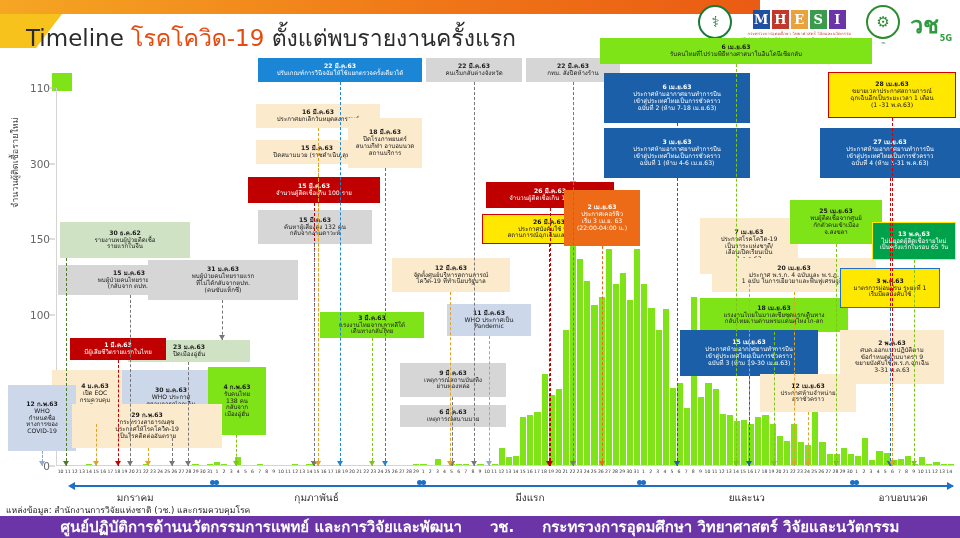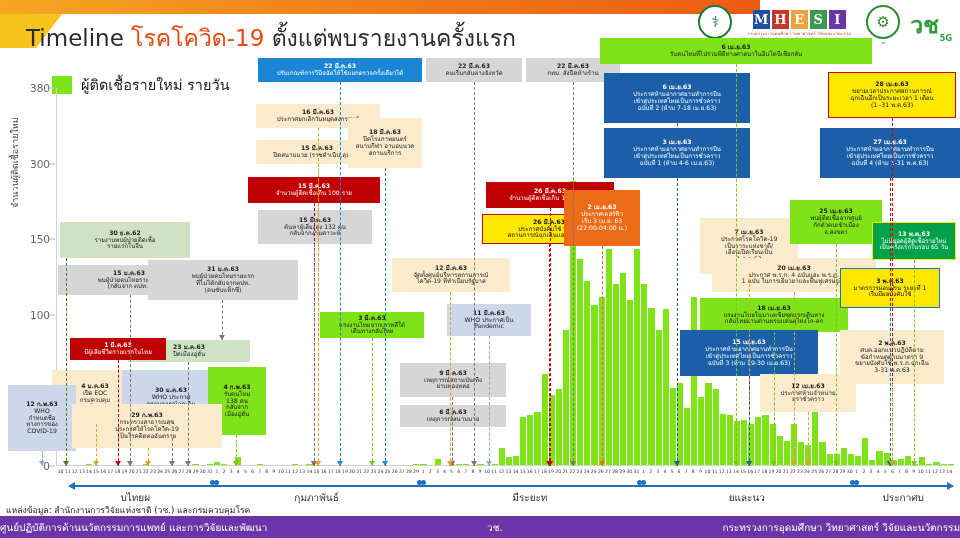--- a/index.html
+++ b/index.html
@@ -85,21 +85,21 @@
     border-left: 7px solid #1f6fc4; border-top: 4px solid transparent; border-bottom: 4px solid transparent; }
   #month-arrow::before { content:""; position:absolute; left:-7px; top:-3px;
     border-right: 7px solid #1f6fc4; border-top: 4px solid transparent; border-bottom: 4px solid transparent; }
   .mdot { position: absolute; top: -1px; width: 5px; height: 5px; border-radius: 50%; background: #1f6fc4; }
   .mname { position: absolute; top: 9px; transform: translateX(-50%); font-size: 10px; color: #2b2b2b; }
 
   
   #source { position: absolute; left: 6px; top: 503px; font-size: 8.6px; color: #222; }
   #footer { position: absolute; left: 0; right: 0; bottom: 0; height: 22px;
             background: #6b35a8; display: flex; align-items: center;
-            justify-content: space-between; gap: 28px; color: #fff; font-size: 10px; }
+            justify-content: center; gap: 28px; color: #fff; font-size: 15px; font-weight: bold; }
 
   
   .ebox {
     position: absolute; text-align: center; line-height: 1.14;
     padding: 2px 3px; font-size: 6.1px; color: #1a1a1a;
     display: flex; flex-direction: column; justify-content: center;
   }
   .ebox .d { font-weight: bold; }
   .ebox .t { }
   
@@ -153,39 +153,38 @@
     <span id="vch-5g">5G</span>
   </div>
 </div>
 
 <div id="title">
   <span>Timeline </span><span class="hl">โรคโควิด-19</span><span> ตั้งแต่พบรายงานครั้งแรก</span>
 </div>
 
 <div id="legend">
   <div id="legend-swatch"></div>
-  <div id="legend-label">ผู้ติดเชื้อรายใหม่ รายวัน</div>
 </div>
 
 <div id="plot">
   <div id="yaxis-label">จำนวนผู้ติดเชื้อรายใหม่</div>
   <div id="axis-line"></div>
   <div id="baseline"></div>
   <div id="yticks">
       <div class="ytick" style="top: 378px;">0</div>
       <div class="ytick-dash" style="top: 378px;"></div>
       <div class="ytick" style="top: 302.4px;">50</div>
       <div class="ytick-dash" style="top: 302.4px;"></div>
       <div class="ytick" style="top: 226.8px;">100</div>
       <div class="ytick-dash" style="top: 226.8px;"></div>
       <div class="ytick" style="top: 151.2px;">150</div>
       <div class="ytick-dash" style="top: 151.2px;"></div>
       <div class="ytick" style="top: 75.6px;">300</div>
       <div class="ytick-dash" style="top: 75.6px;"></div>
-      <div class="ytick" style="top: 0px;">380</div>
+      <div class="ytick" style="top: 0px;">110</div>
       <div class="ytick-dash" style="top: 0px;"></div>
     </div>
   <div id="bars">
       <div class="bar" title="10: 0" style="height: 0px; background: rgb(126, 227, 23);"></div>
       <div class="bar" title="11: 0" style="height: 0px; background: rgb(126, 227, 23);"></div>
       <div class="bar" title="12: 0" style="height: 0px; background: rgb(126, 227, 23);"></div>
       <div class="bar" title="13: 0" style="height: 0px; background: rgb(126, 227, 23);"></div>
       <div class="bar" title="14: 1" style="height: 1.512px; background: rgb(126, 227, 23);"></div>
       <div class="bar" title="15: 0" style="height: 0px; background: rgb(126, 227, 23);"></div>
       <div class="bar" title="16: 0" style="height: 0px; background: rgb(126, 227, 23);"></div>
@@ -434,33 +433,33 @@
     <div class="day">8</div>
     <div class="day">9</div>
     <div class="day">10</div>
     <div class="day">11</div>
     <div class="day">12</div>
     <div class="day">13</div>
     <div class="day">14</div>
   </div>
 <div id="monthrow">
   <div id="month-arrow"></div>
-<div class="mname" style="left: 78.2222px;">บไทยผ</div>
+<div class="mname" style="left: 78.2222px;">มกราคม</div>
     <div class="mdot" style="left: 153.444px;"></div>
     <div class="mdot" style="left: 157.444px;"></div>
     <div class="mname" style="left: 259.556px;">กุมภาพันธ์</div>
     <div class="mdot" style="left: 359.667px;"></div>
     <div class="mdot" style="left: 363.667px;"></div>
-    <div class="mname" style="left: 472.889px;">มีระยะท</div>
+    <div class="mname" style="left: 472.889px;">มีงแรก</div>
     <div class="mdot" style="left: 580.111px;"></div>
     <div class="mdot" style="left: 584.111px;"></div>
     <div class="mname" style="left: 689.778px;">ยและนว</div>
     <div class="mdot" style="left: 793.444px;"></div>
     <div class="mdot" style="left: 797.444px;"></div>
-    <div class="mname" style="left: 846.222px;">ประกาศบ</div>
+    <div class="mname" style="left: 846.222px;">อาบอบนวด</div>
   </div>
 
 <div id="events-layer">
     <div class="ebox c-green" style="left: 60px; top: 222px; width: 130px; min-height: 36px;">
       <div class="d">30 ธ.ค.62</div>
       <div class="t">รายงานพบผู้ป่วยติดเชื้อ</div>
       <div class="t">รายแรกในจีน</div>
     </div>
     <div class="ebox c-gray" style="left: 58px; top: 265px; width: 142px; min-height: 30px;">
       <div class="d">15 ม.ค.63</div>

